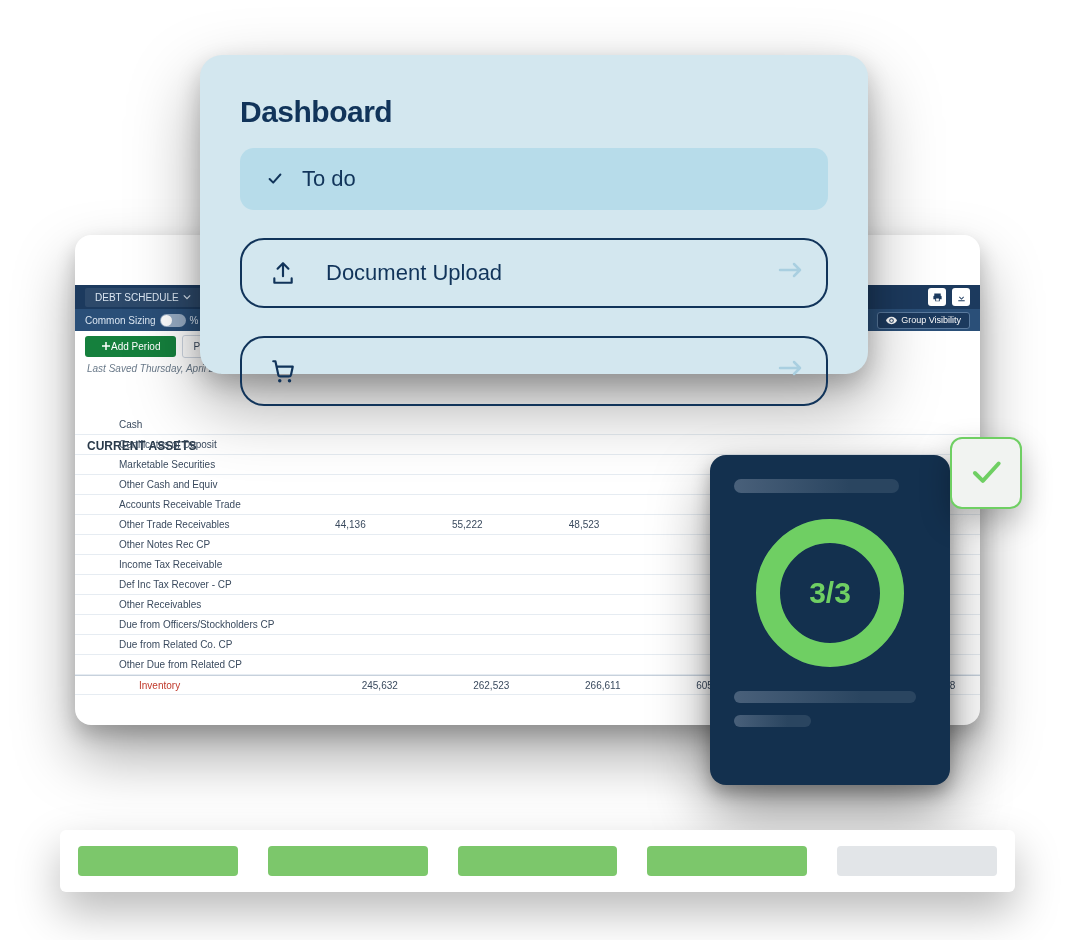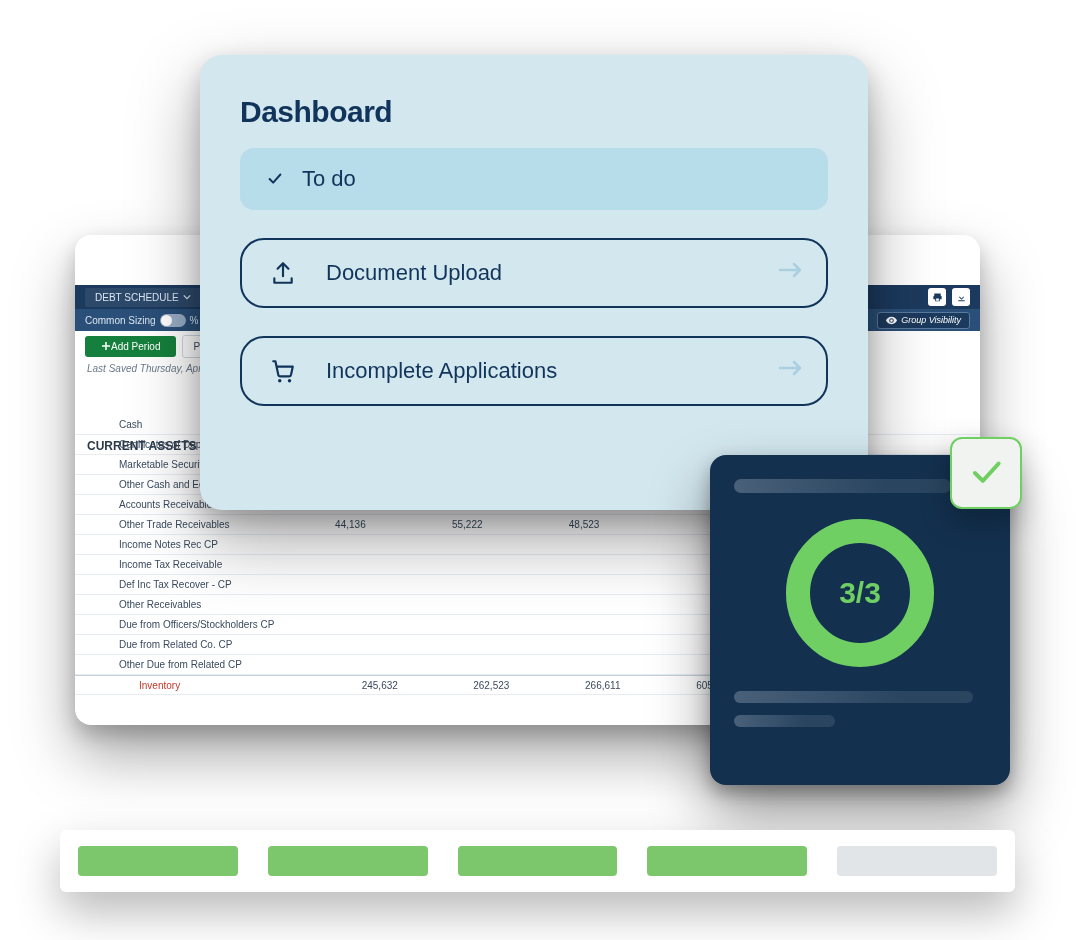--- a/index.html
+++ b/index.html
@@ -86,21 +86,21 @@
     background:#fff;
   }
   .group-vis-btn {
     margin-left: auto;
     background: #1c3a5e;
     border: 1px solid #5a7a9e;
     border-radius: 3px;
     padding: 2px 8px;
     font-size: 9px;
     color: #fff;
-    display:flex; align-items:center; gap:4px;font-style:italic;
+    display:flex; align-items:center; gap:4px;
   }
   .sheet-toolbar2 {
     position: absolute;
     left: 0; top: 96px;
     width: 100%; height: 30px;
     display: flex;
     align-items: center;
     padding: 6px 10px;
     gap: 6px;
   }
@@ -163,21 +163,21 @@
   }
   .row.inventory .label { color:#c0392b; padding-left: 32px; }
   .row.inventory { border-top: 1px solid #c7d1dc; padding-left: 32px; }
 
   
   .dash-card {
     position:absolute;
     left: 200px;
     top: 55px;
     width: 668px;
-    height: 455px;
+    height: 319px;
     background: #d3e7ef;
     border-radius: 22px;
     box-shadow: 0 30px 70px rgba(0,0,0,0.35), 0 10px 25px rgba(0,0,0,0.2);
     padding: 40px;
   }
   .dash-title {
     font-size: 30px;
     font-weight: 900;
     color:#11345a;
     letter-spacing:-0.5px;
@@ -213,21 +213,21 @@
   .task-row .arrow {
     position:absolute; right:22px; top:50%; transform:translateY(-50%);
     color:#a9cfe0;
   }
 
   
   .prog-card {
     position:absolute;
     left: 710px;
     top: 455px;
-    width: 300px;
+    width: 240px;
     height: 330px;
     background:#13304e;
     border-radius: 16px;
     box-shadow: 0 30px 60px rgba(0,0,0,0.4), 0 8px 18px rgba(0,0,0,0.3);
     padding: 24px;
   }
   .skel {
     background: linear-gradient(90deg, #49607a 0%, #2a4560 70%);
     border-radius: 10px;
   }
@@ -400,21 +400,21 @@
         <div class="cells">
           <span>44,136</span>
           <span>55,222</span>
           <span>48,523</span>
           <span></span>
           <span>35,215</span>
           <span></span>
         </div>
       </div>
       <div class="row">
-        <div class="label">Income Notes Rec CP</div>
+        <div class="label">Other Notes Rec CP</div>
         <div class="cells">
           <span></span>
           <span></span>
           <span></span>
           <span></span>
           <span></span>
           <span></span>
         </div>
       </div>
       <div class="row">
@@ -522,21 +522,20 @@
   </div>
 
   <div class="task-row">
     <span class="ticon">
       <svg width="26" height="26" viewBox="0 0 24 24">
           <path fill="none" stroke="#11345a" stroke-width="2" stroke-linecap="round" stroke-linejoin="round" d="M3 3h2l2.6 12.3a2 2 0 002 1.7h7.8a2 2 0 002-1.6L21 8H6"></path>
           <circle cx="9" cy="21" r="1.6" fill="#11345a"></circle>
           <circle cx="18" cy="21" r="1.6" fill="#11345a"></circle>
         </svg>
     </span>
-    <span>Incomplete Applications</span>
     <span class="arrow">
       <svg width="26" height="20" viewBox="0 0 26 20">
           <path d="M2 10 H22 M16 4 L22 10 L16 16" stroke="currentColor" stroke-width="2.5" fill="none" stroke-linecap="round" stroke-linejoin="round"></path>
         </svg>
     </span>
   </div>
 </div>
 
 <div class="prog-card">
   <div class="skel top"></div>

